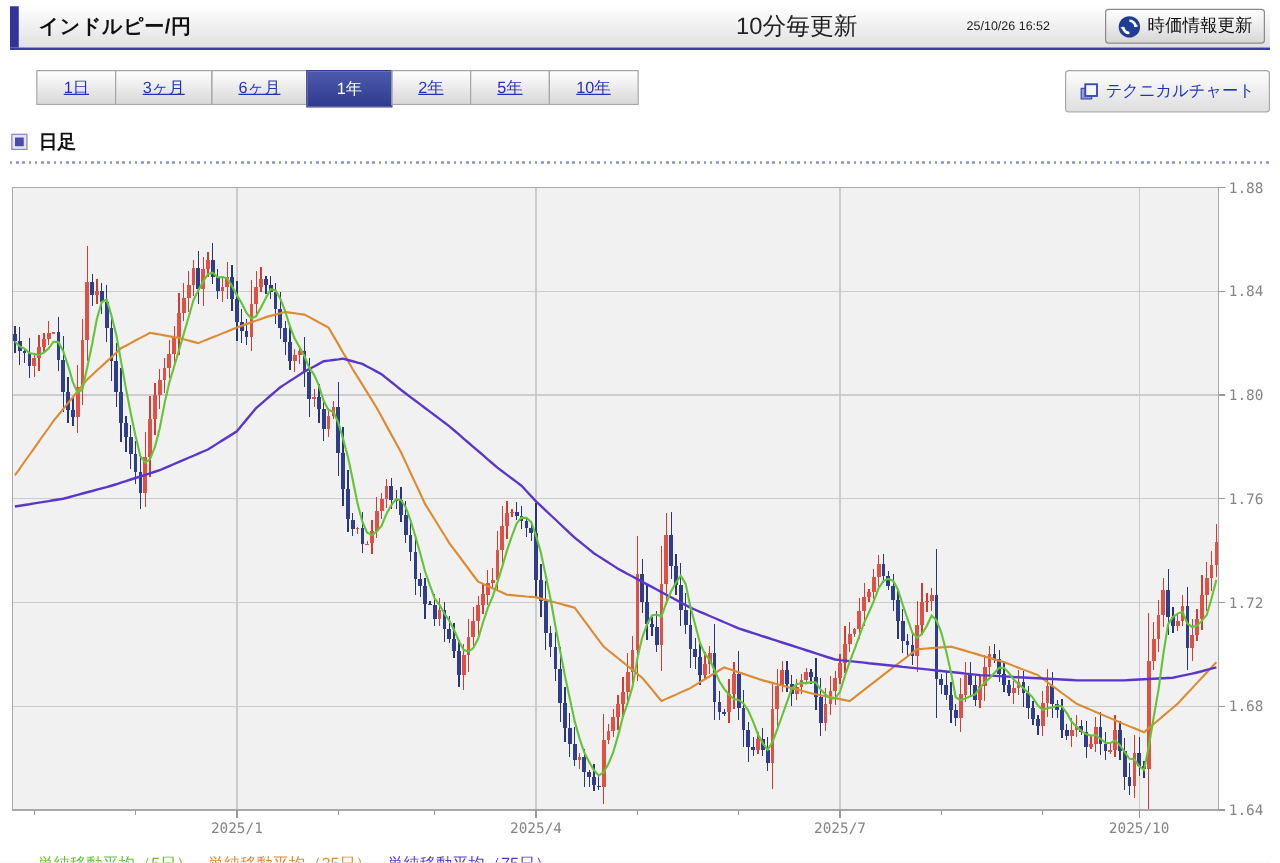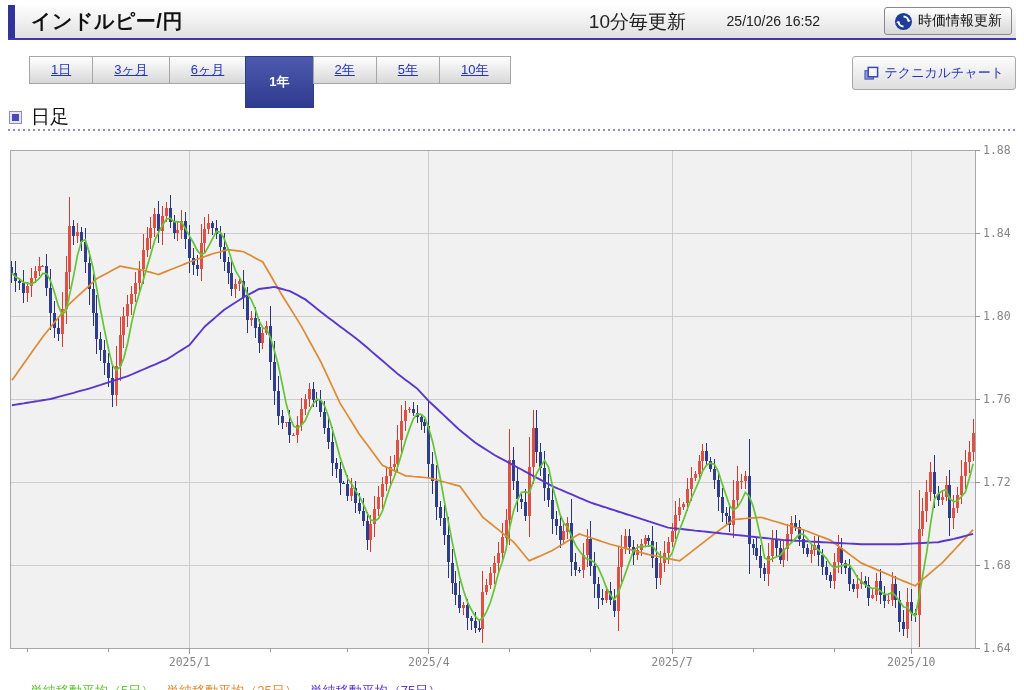--- a/index.html
+++ b/index.html
@@ -4,44 +4,44 @@
 <style>
   html,body{margin:0;padding:0}
   body{width:1024px;height:690px;overflow:hidden;background:#fff;
        font-family:"Liberation Sans",sans-serif;position:relative}
   .stage{position:relative;width:1024px;height:690px}
   svg.chart{position:absolute;left:0;top:0;z-index:0}
 
   .titlebar{position:absolute;left:8px;top:5px;width:1008px;height:33px;z-index:2;
     background:linear-gradient(#fefefe,#e1e1e1);border-bottom:2px solid #3b3bab}
   .accent{position:absolute;left:0;top:0;width:7px;height:33px;background:#32329b}
-  .pagetitle{position:absolute;left:23px;top:0;line-height:33px;font-size:20px;
+  .pagetitle{position:absolute;left:23px;top:0;line-height:33px;font-size:16px;
     font-weight:bold;color:#111;letter-spacing:.5px}
   .updfreq{position:absolute;right:330px;top:0;line-height:33px;font-size:19px;color:#222}
-  .stamp{position:absolute;right:196px;top:0;line-height:33px;font-size:14px;color:#222}
+  .stamp{position:absolute;right:176px;top:0;line-height:33px;font-size:10px;color:#222}
   .refreshbtn{position:absolute;right:4px;top:2px;height:28px;box-sizing:border-box;
     border:1px solid #8a8a8a;border-radius:3px;background:linear-gradient(#ffffff,#d7d7d7);
     display:flex;align-items:center;gap:5px;padding:12px 9px;font-size:14px;color:#111;cursor:pointer}
 
   .tabs{position:absolute;left:30px;top:56px;display:flex;z-index:2}
   .tab{height:26px;line-height:26px;box-sizing:content-box;padding:0 21px;border:1px solid #a6a6a6;
     margin-left:-1px;background:linear-gradient(#fefefe,#d8d8d8);font-size:13px;color:#2233bb;
     text-decoration:underline;cursor:pointer;text-align:right}
-  .tab.active{background:linear-gradient(#4c5aad,#2f3c8e);color:#fff;font-weight:bold;
-    text-decoration:none;border-color:#2f3c8e;padding:12px 23px}
+  .tab.active{background:linear-gradient(#4c5aad,#2f3c8e);color:#fff;font-weight:normal;
+    text-decoration:none;border-color:#2f3c8e;padding:1px 23px}
 
   .techbtn{position:absolute;right:8px;top:56px;height:28px;box-sizing:border-box;z-index:2;
     border:1px solid #a8a8a8;border-radius:3px;background:linear-gradient(#fdfdfd,#dedede);
     display:flex;align-items:center;gap:6px;padding:16px 11px;font-size:13px;color:#2233bb;cursor:pointer}
 
   .sechead{position:absolute;left:9px;top:104px;display:flex;align-items:center;gap:9px;z-index:2}
   .bullet{width:13px;height:13px;box-sizing:border-box;border:1px solid #8a8ad0;background:#e6e6f7;
     display:flex;align-items:center;justify-content:center}
   .bullet i{display:block;width:7px;height:7px;background:#4a4ab2}
-  .sectitle{font-size:19px;font-weight:normal;color:#111}
+  .sectitle{font-size:15px;font-weight:bold;color:#111}
   .dotline{position:absolute;left:8px;top:129px;width:1008px;height:2px;z-index:2;
     background:repeating-linear-gradient(90deg,#8f8fd0 0 2px,transparent 2px 5px)}
 
   .legend{position:absolute;left:30px;top:682px;z-index:2;font-size:13px;white-space:nowrap}
   .legend span{margin-right:12px}
 </style>
 </head>
 <body>
 
 <div class="stage">

